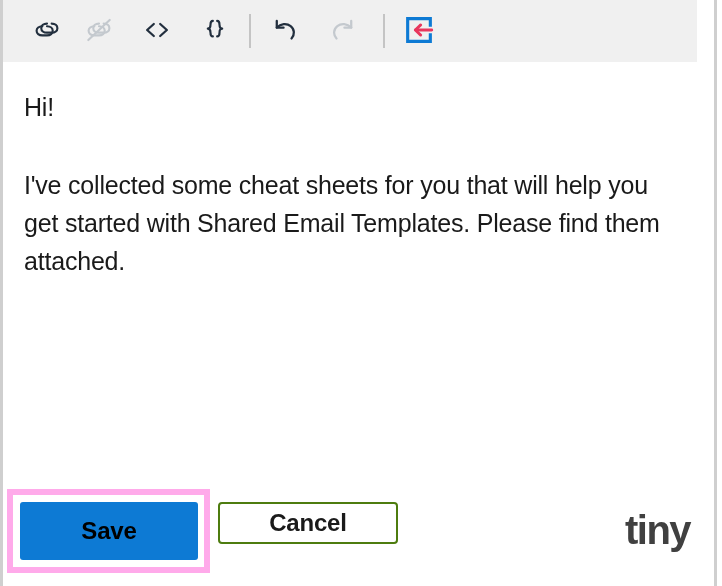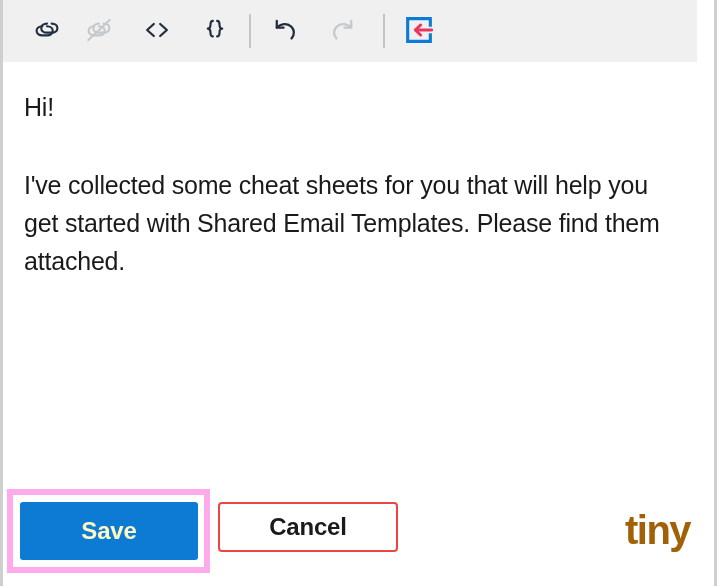--- a/index.html
+++ b/index.html
@@ -134,52 +134,52 @@
     background: #ffffff;
     box-sizing: border-box;
   }
   .btn-save {
     position: absolute;
     left: 17px;
     top: 22px;
     width: 178px;
     height: 58px;
     background: #0d7ad4;
-    color: #fef9c3;
+    color: #000000;
     border: none;
     border-radius: 3px;
     font-size: 24px;
     font-weight: bold;
     font-family: "Liberation Sans", sans-serif;
     cursor: pointer;
     letter-spacing: -0.2px;
   }
   .btn-cancel {
     position: absolute;
     left: 215px;
     top: 22px;
     width: 180px;
-    height: 50px;
+    height: 42px;
     background: #ffffff;
     color: #1a1a1a;
-    border: 2px solid #ef4444;
+    border: 2px solid #4d7c0f;
     border-radius: 4px;
     font-size: 24px;
     font-weight: bold;
     font-family: "Liberation Sans", sans-serif;
     cursor: pointer;
     letter-spacing: -0.2px;
   }
   .brand {
     position: absolute;
     left: 622px;
     top: 30px;
     font-size: 40px;
     font-weight: bold;
-    color: #a16207;
+    color: #404040;
     letter-spacing: -1.5px;
     line-height: 40px;
     font-family: "Liberation Sans", sans-serif;
   }
 </style>
 </head>
 <body>
 
 <div id="app">
 

